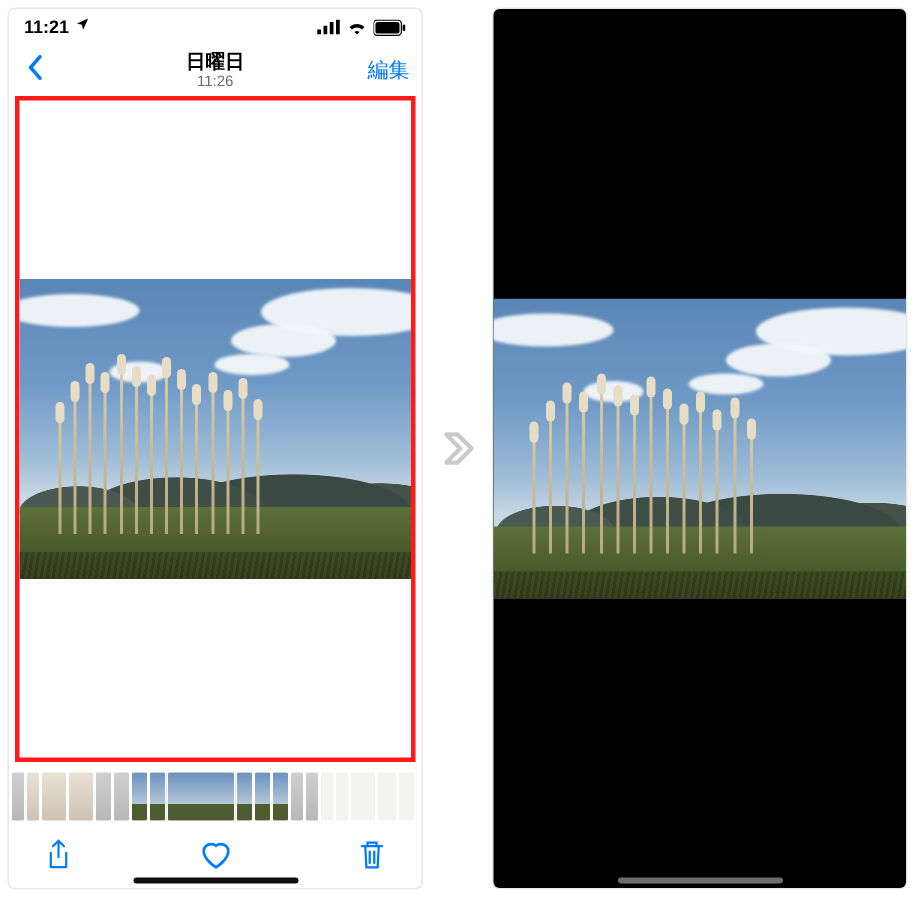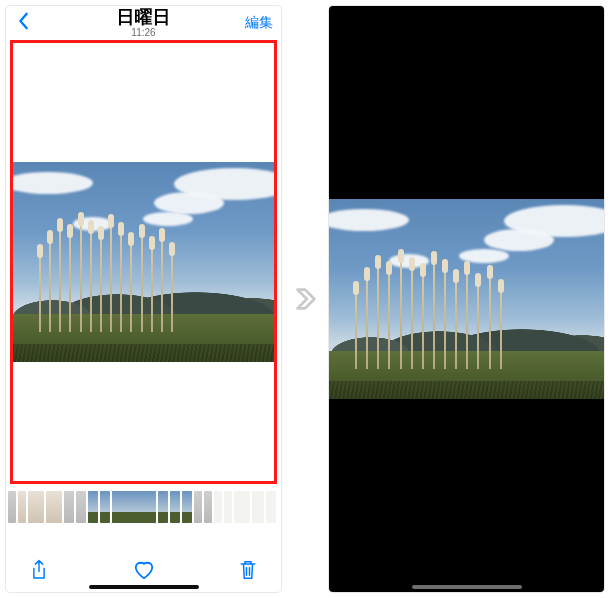--- a/index.html
+++ b/index.html
@@ -57,21 +57,21 @@
   .nav-back {
     position: absolute;
     left: 6px;
     top: 50%;
     transform: translateY(-50%);
     color: #007aff;
     font-size: 22px;
     padding: 4px 6px;
   }
   .nav-title { text-align: center; line-height: 1.1; }
-  .nav-title .t1 { font-size: 18px; font-weight: 600; }
+  .nav-title .t1 { font-size: 13px; font-weight: 600; }
   .nav-title .t2 { font-size: 10px; color: #6b6b6b; }
   .nav-edit {
     position: absolute;
     right: 8px;
     top: 50%;
     transform: translateY(-50%);
     color: #007aff;
     font-size: 14px;
     font-weight: 500;
   }
@@ -170,20 +170,44 @@
     color:#c9c9c9;
   }
 </style>
 </head>
 <body>
 
 <div class="stage">
 
   <div class="phone phone-light">
 
+    <div class="statusbar">
+      <span>
+        <span>11:21</span>
+        <svg width="10" height="10" viewBox="0 0 24 24" style="display:inline;vertical-align:1px;margin-left:1px">
+            <path fill="currentColor" d="M3 11l18-8-8 18-2-8-8-2z"></path>
+          </svg>
+      </span>
+      <span class="status-icons">
+        <svg width="16" height="10" viewBox="0 0 18 12">
+            <rect x="0" y="8" width="3" height="4" fill="#000"></rect>
+            <rect x="5" y="5" width="3" height="7" fill="#000"></rect>
+            <rect x="10" y="2" width="3" height="10" fill="#000"></rect>
+            <rect x="15" y="0" width="3" height="12" fill="#000"></rect>
+          </svg>
+        <svg width="14" height="10" viewBox="0 0 24 18">
+            <path fill="#000" d="M12 18l-3-3c1.7-1.7 4.3-1.7 6 0l-3 3zm-6-6l-3-3c5-5 13-5 18 0l-3 3c-3.3-3.3-8.7-3.3-12 0z"></path>
+          </svg>
+        <svg width="22" height="11" viewBox="0 0 26 12">
+            <rect x="0" y="0" width="22" height="12" rx="3" fill="none" stroke="#000" stroke-width="1"></rect>
+            <rect x="1.5" y="1.5" width="19" height="9" rx="2" fill="#000"></rect>
+            <rect x="23" y="3.5" width="2" height="5" rx="1" fill="#000"></rect>
+          </svg>
+      </span>
+    </div>
 
     <div class="navbar">
       <span class="nav-back">
         <svg width="12" height="18" viewBox="0 0 12 20">
             <path fill="none" stroke="#007aff" stroke-width="2.6" stroke-linecap="round" stroke-linejoin="round" d="M9 2l-7 8 7 8"></path>
           </svg>
       </span>
       <div class="nav-title">
         <div class="t1">日曜日</div>
         <div class="t2">11:26</div>

